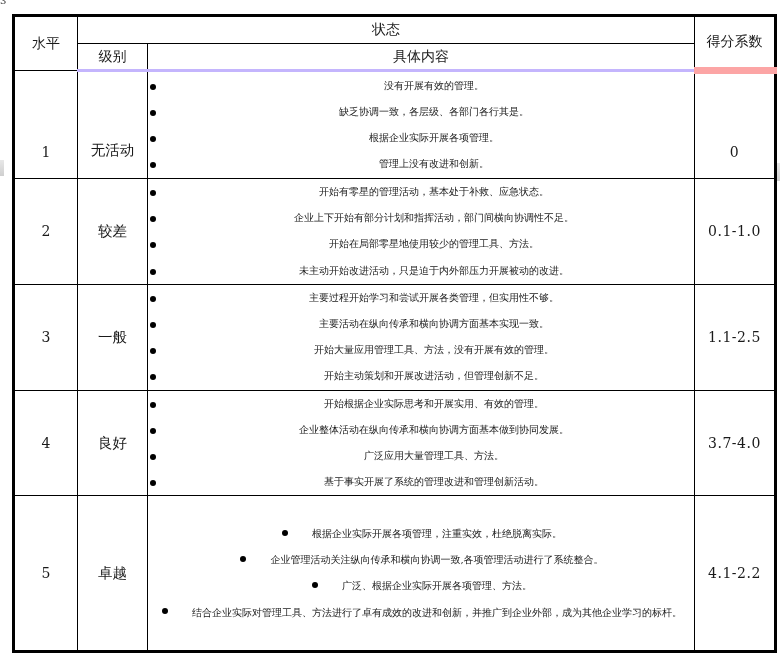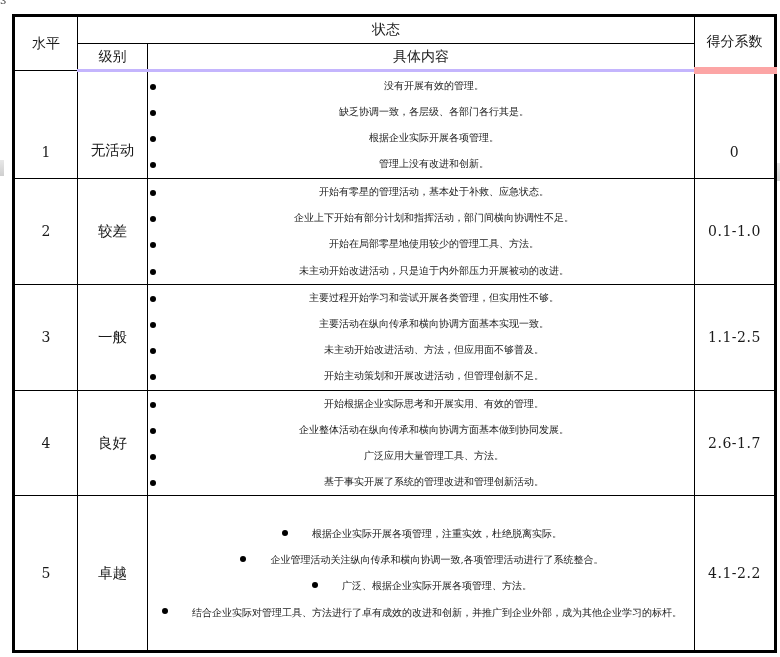--- a/index.html
+++ b/index.html
@@ -162,39 +162,39 @@
       <td class="score-cell">0.1-1.0</td>
     </tr>
 
     <tr class="r3">
       <td class="level-num">3</td>
       <td class="grade-cell">一般</td>
       <td class="content-cell">
         <ul class="bullet-list">
           <li><span class="dot"></span><span>主要过程开始学习和尝试开展各类管理，但实用性不够。</span></li>
           <li><span class="dot"></span><span>主要活动在纵向传承和横向协调方面基本实现一致。</span></li>
-          <li><span class="dot"></span><span>未主动开始改进活动、方法，但应用面不够普及。</span></li>
+          <li><span class="dot"></span><span>开始大量应用管理工具、方法，没有开展有效的管理。</span></li>
           <li><span class="dot"></span><span>开始主动策划和开展改进活动，但管理创新不足。</span></li>
         </ul>
       </td>
       <td class="score-cell">1.1-2.5</td>
     </tr>
 
     <tr class="r4">
       <td class="level-num">4</td>
       <td class="grade-cell">良好</td>
       <td class="content-cell">
         <ul class="bullet-list">
           <li><span class="dot"></span><span>开始根据企业实际思考和开展实用、有效的管理。</span></li>
           <li><span class="dot"></span><span>企业整体活动在纵向传承和横向协调方面基本做到协同发展。</span></li>
           <li><span class="dot"></span><span>广泛应用大量管理工具、方法。</span></li>
           <li><span class="dot"></span><span>基于事实开展了系统的管理改进和管理创新活动。</span></li>
         </ul>
       </td>
-      <td class="score-cell">2.6-1.7</td>
+      <td class="score-cell">3.7-4.0</td>
     </tr>
 
     <tr class="r5">
       <td class="level-num">5</td>
       <td class="grade-cell">卓越</td>
       <td class="content-cell">
         <ul class="bullet-list wrap">
           <li><span class="dot"></span><span>根据企业实际开展各项管理，注重实效，杜绝脱离实际。</span></li>
           <li><span class="dot"></span><span>企业管理活动关注纵向传承和横向协调一致,各项管理活动进行了系统整合。</span></li>
           <li><span class="dot"></span><span>广泛、根据企业实际开展各项管理、方法。</span></li>

